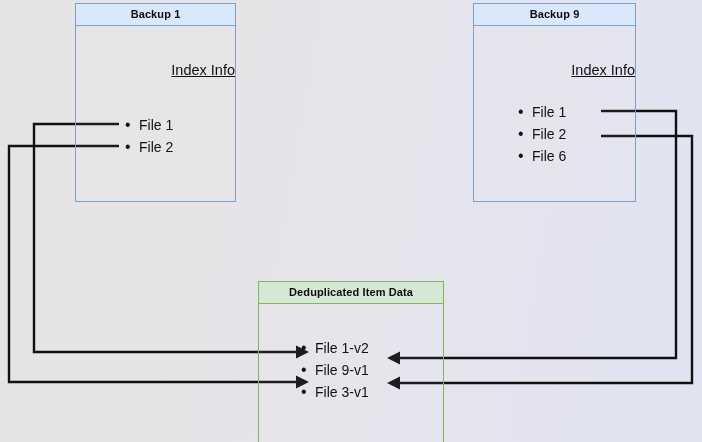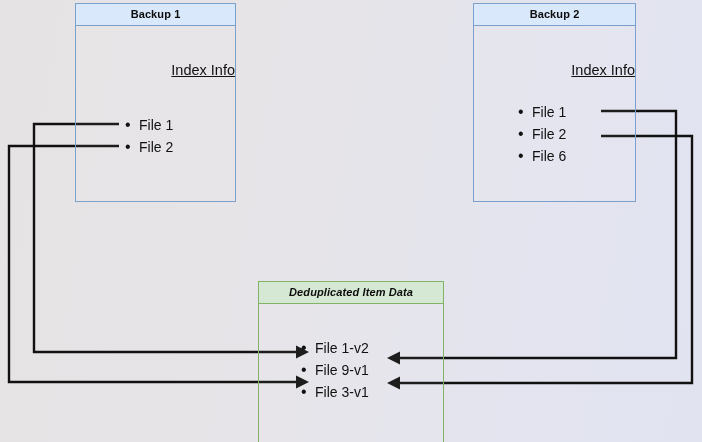--- a/index.html
+++ b/index.html
@@ -41,21 +41,20 @@
   }
   .node .body {
     position: relative;
     height: calc(100% - 22px);
   }
 
   .green { border-color: #82b366; }
   .green .hdr {
     background: #d5e8d4;
     border-bottom-color: #82b366;
-    font-style: italic;
   }
 
   
   .index-label {
     position: absolute;
     left: 16px;
     right: 0;
     text-align: right;
     font-size: 14.5px;
     color: #111;
@@ -137,21 +136,21 @@
           <span class="bul">•</span><span>File 1</span>
         </li>
         <li>
           <span class="bul">•</span><span>File 2</span>
         </li>
       </ul>
     </div>
   </div>
 
   <div class="node" style="left:473px; top:3px; width:163px; height:199px;">
-    <div class="hdr">Backup 2</div>
+    <div class="hdr">Backup 9</div>
     <div class="body">
       <div class="index-label" style="top:36px;">Index Info</div>
       <ul class="filelist" style="left:44px; top:75px;">
         <li>
           <span class="bul">•</span><span>File 1</span>
         </li>
         <li>
           <span class="bul">•</span><span>File 2</span>
         </li>
         <li>

